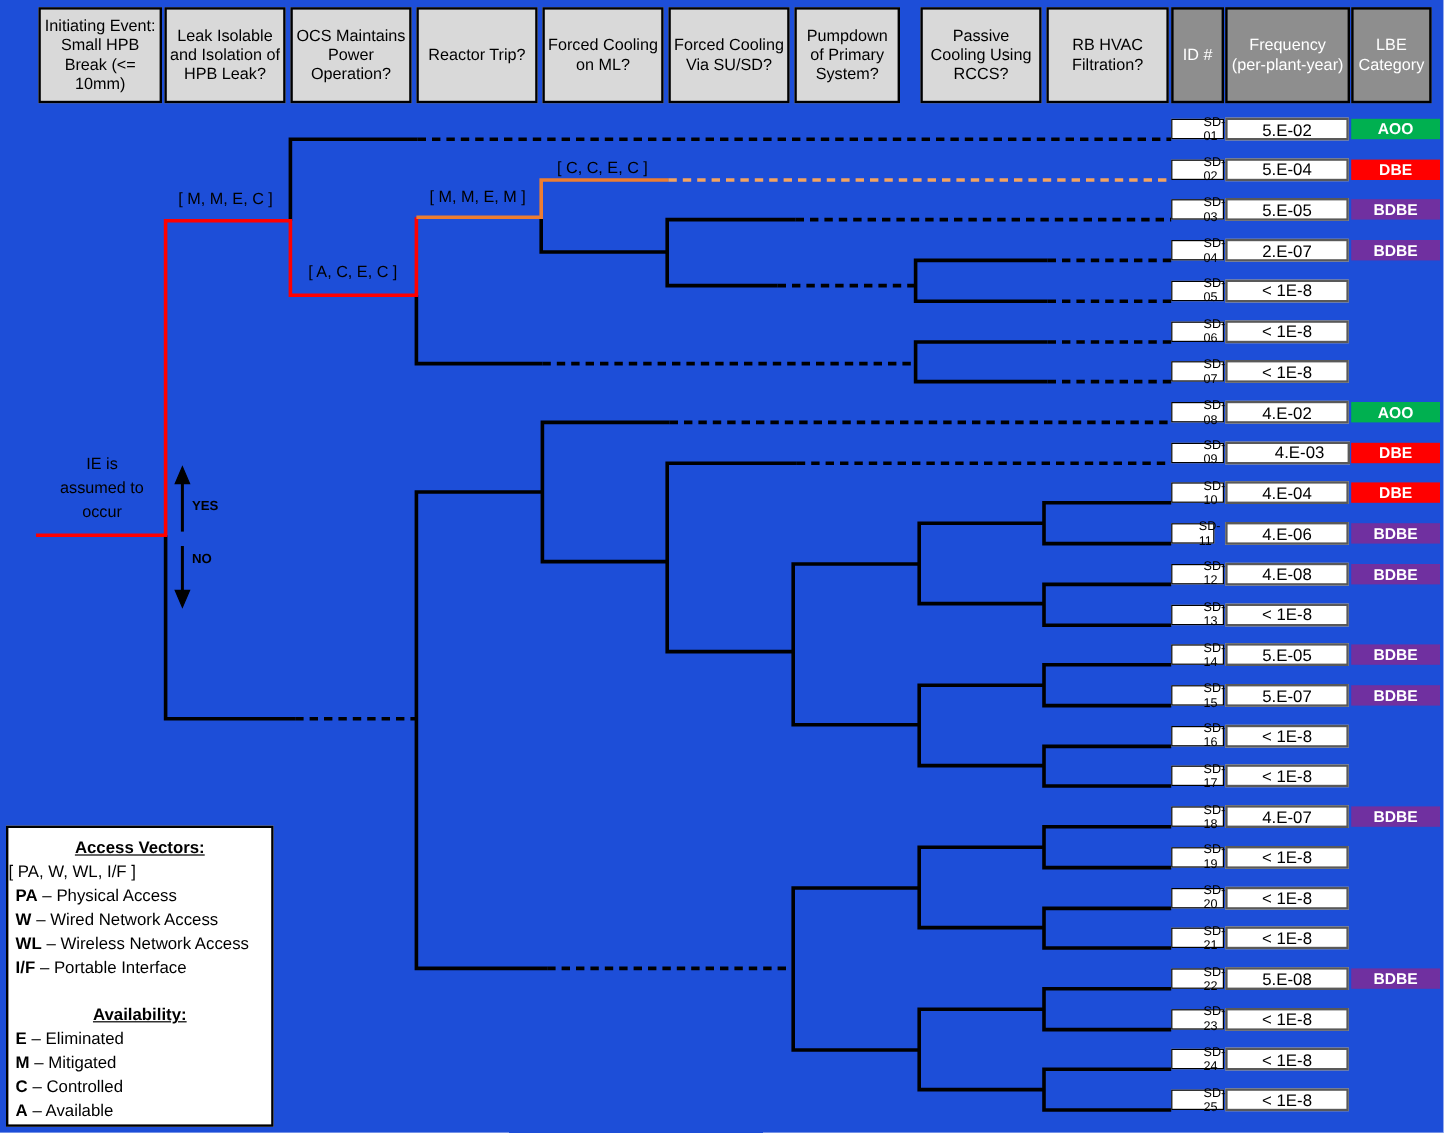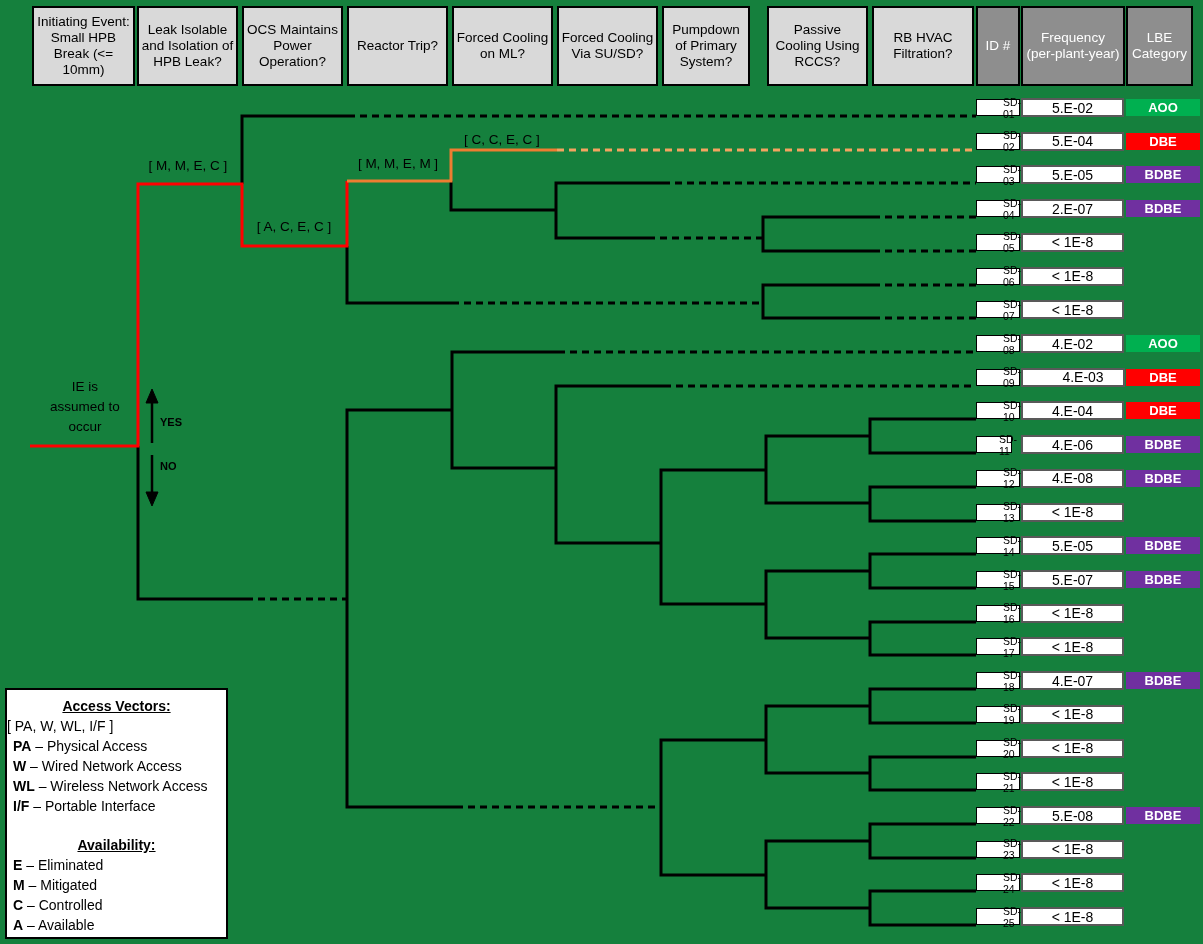--- a/index.html
+++ b/index.html
@@ -1,16 +1,16 @@
 <!DOCTYPE html>
 <html style="--hl: #D9D9D9; --hdk: #8E8E8E; --fqb: #595959;"><head>
 <meta charset="utf-8">
 <style>
   html,body{margin:0;padding:0;background:#fff;}
-  .canvas{position:relative;width:1203px;height:944px;background:#15803d;
+  .canvas{position:relative;width:1203px;height:944px;background:#1d4ed8;
           font-family:"Liberation Sans",sans-serif;color:#000;overflow:hidden;}
   svg.tree{position:absolute;left:0;top:0;}
   
   .hd,.hdark{position:absolute;top:6px;height:80px;box-sizing:border-box;border:2px solid #000;
       display:flex;align-items:center;justify-content:center;text-align:center;
       font-size:13.5px;line-height:1.18;padding:1px 2px;}
   .hd{background:var(--hl,#D9D9D9);color:#000;}
   .hdark{background:var(--hdk,#8E8E8E);color:#fff;}
   
   .leaf-id{position:absolute;box-sizing:border-box;border:1px solid #000;background:#fff;

